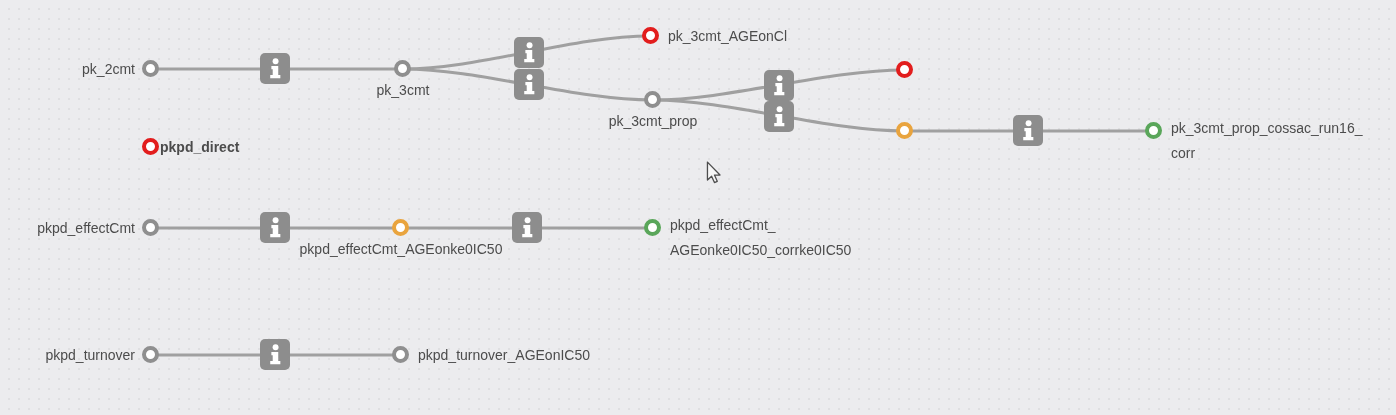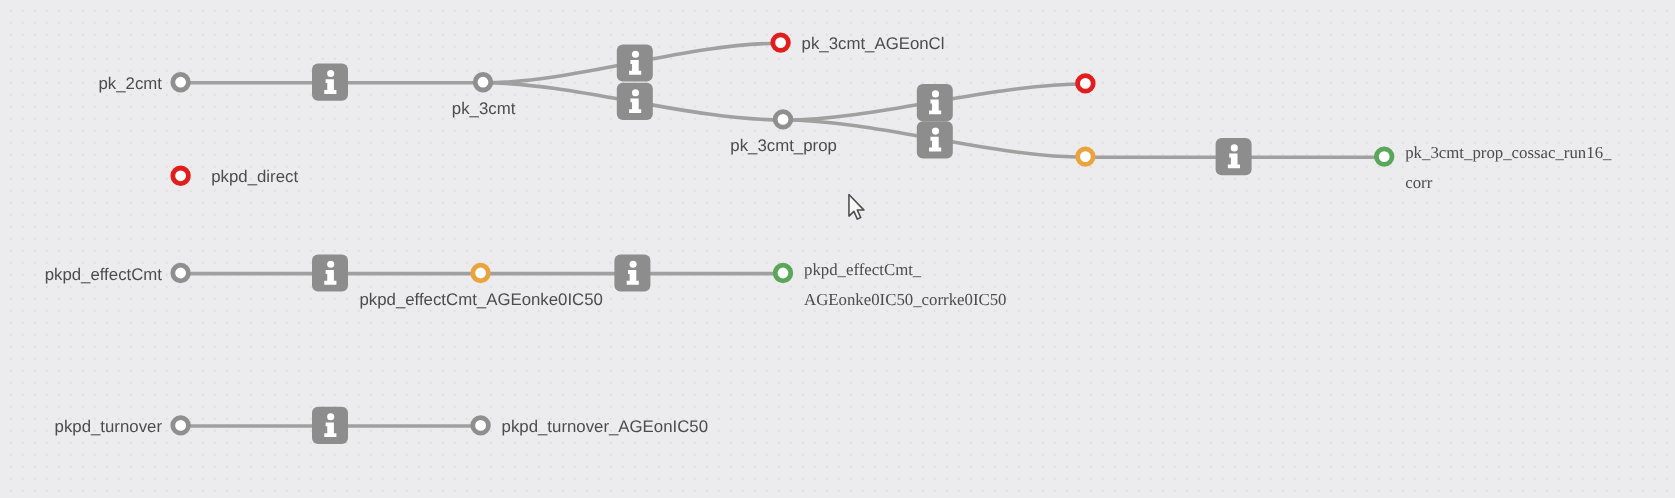--- a/index.html
+++ b/index.html
@@ -19,21 +19,21 @@
   }
   .node {
     position:absolute; width:9px; height:9px; box-sizing:content-box;
     border:4.5px solid #8f8f8f; border-radius:50%; background:#ffffff; z-index:3;
   }
   .node-label {
     position:absolute; font-size:14px; line-height:18px; color:#4c4c4c;
     white-space:pre; z-index:2;
   }
   .node-label.below { transform:translateX(-50%); text-align:center; }
-  .node-label.multi { white-space:pre-line; line-height:25px;font-family:Liberation Serif, serif; }
+  .node-label.multi { white-space:pre-line; line-height:25px; }
   .cursor { position:absolute; z-index:10; }
 </style>
 </head>
 <body>
 
 <div class="canvas" id="canvas" style="background-color: rgb(236, 236, 238); width: 1396px; height: 415px;">
   <svg class="edges" id="edges" width="1396" height="415" viewBox="0 0 1396 415" xmlns="http://www.w3.org/2000/svg">
       <path d="M151,69 L403,69" stroke="#a0a0a0"></path>
       <path d="M403,69 C480,69 571,36 651,36" stroke="#a0a0a0"></path>
       <path d="M403,69 C480,69 573,100 653,100" stroke="#a0a0a0"></path>
@@ -109,21 +109,21 @@
     <div class="node" style="left: 642px; top: 27px; border-color: rgb(226, 29, 29);"></div>
     <div class="node-label" style="color: rgb(76, 76, 76); left: 668px; top: 27px;">pk_3cmt_AGEonCl</div>
     <div class="node" style="left: 644px; top: 91px; border-color: rgb(143, 143, 143);"></div>
     <div class="node-label below" style="color: rgb(76, 76, 76); left: 653px; top: 112px;">pk_3cmt_prop</div>
     <div class="node" style="left: 896px; top: 61px; border-color: rgb(226, 29, 29);"></div>
     <div class="node" style="left: 896px; top: 122px; border-color: rgb(233, 164, 62);"></div>
     <div class="node" style="left: 1145px; top: 122px; border-color: rgb(90, 166, 90);"></div>
     <div class="node-label multi" style="color: rgb(76, 76, 76); left: 1171px; top: 116px;">pk_3cmt_prop_cossac_run16_
 corr</div>
     <div class="node" style="left: 142px; top: 138px; border-color: rgb(226, 29, 29);"></div>
-    <div class="node-label" style="color: rgb(76, 76, 76); left: 176px; top: 138px;">pkpd_direct</div>
+    <div class="node-label" style="color: rgb(76, 76, 76); left: 160px; top: 138px; font-weight: bold;">pkpd_direct</div>
     <div class="node" style="left: 142px; top: 219px; border-color: rgb(143, 143, 143);"></div>
     <div class="node-label" style="color: rgb(76, 76, 76); right: 1261px; top: 219px; text-align: left;">pkpd_effectCmt</div>
     <div class="node" style="left: 392px; top: 219px; border-color: rgb(233, 164, 62);"></div>
     <div class="node-label below" style="color: rgb(76, 76, 76); left: 401px; top: 240px;">pkpd_effectCmt_AGEonke0IC50</div>
     <div class="node" style="left: 644px; top: 219px; border-color: rgb(90, 166, 90);"></div>
     <div class="node-label multi" style="color: rgb(76, 76, 76); left: 670px; top: 213px;">pkpd_effectCmt_
 AGEonke0IC50_corrke0IC50</div>
     <div class="node" style="left: 142px; top: 346px; border-color: rgb(143, 143, 143);"></div>
     <div class="node-label" style="color: rgb(76, 76, 76); right: 1261px; top: 346px; text-align: right; padding-left: 44px;">pkpd_turnover</div>
     <div class="node" style="left: 392px; top: 346px; border-color: rgb(143, 143, 143);"></div>

